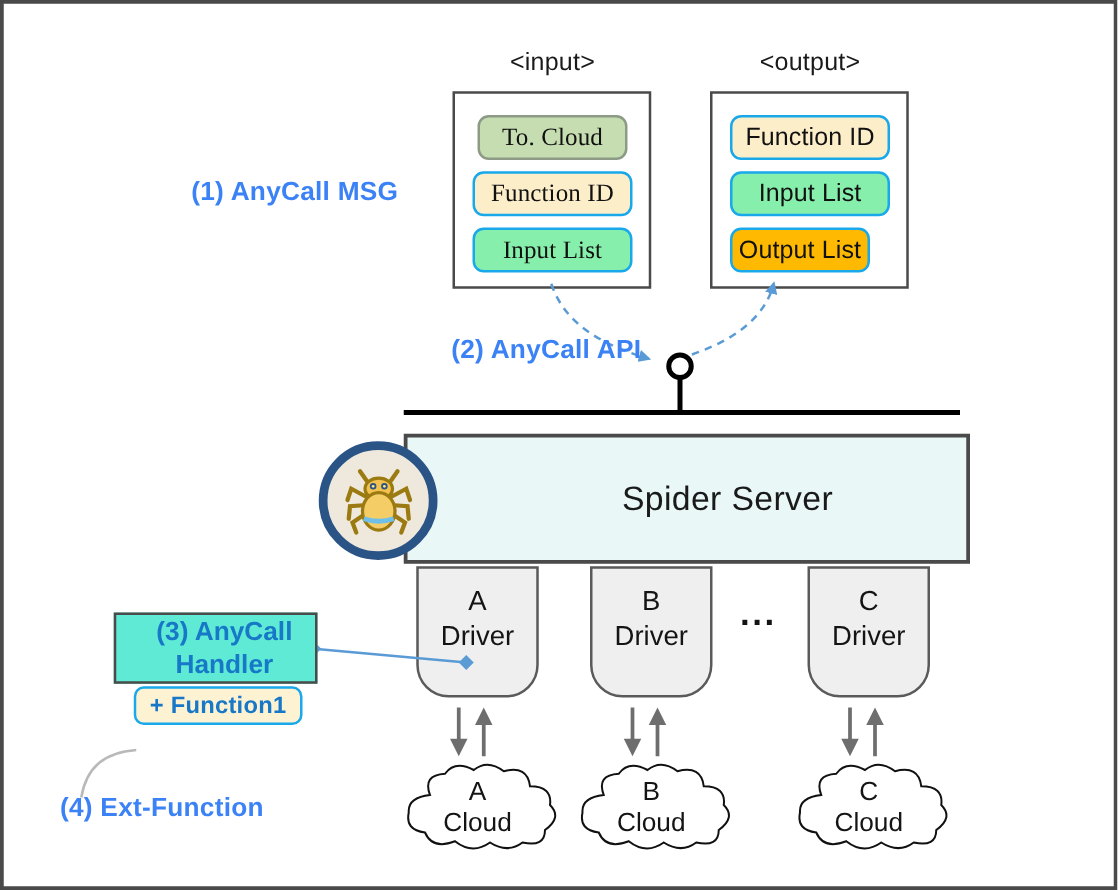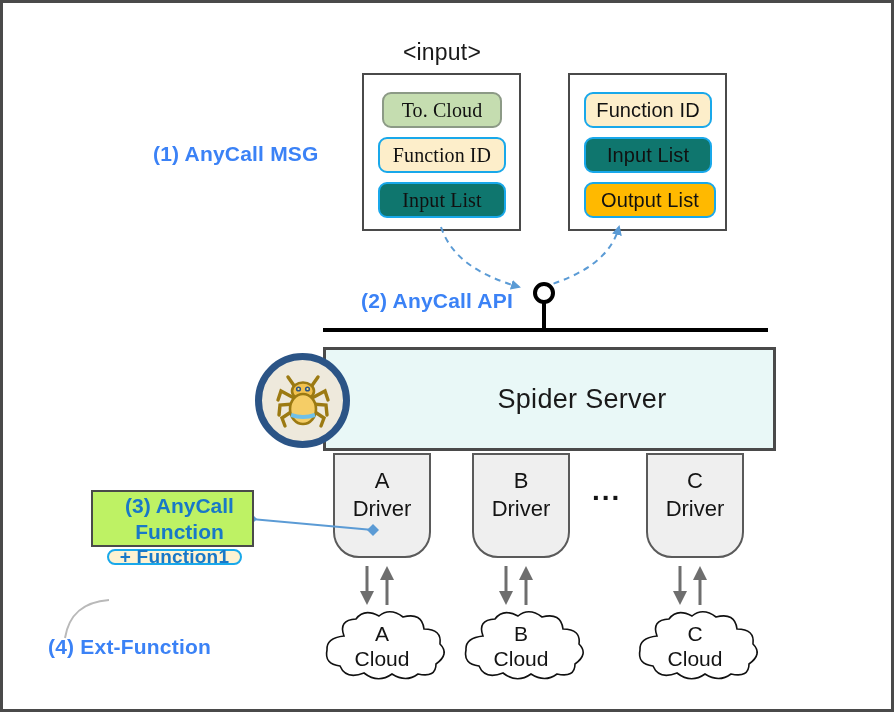--- a/index.html
+++ b/index.html
@@ -13,21 +13,21 @@
     width: 894px;
     height: 712px;
     background: #ffffff;
     border: 3px solid #4a4a4a;
     overflow: hidden;
   }
   .abs { position: absolute; }
 
   
   .hdr-label {
-    font-size: 23px;
+    font-size: 20px;
     color: #1a1a1a;
     text-align: center;
     letter-spacing: .2px;
   }
   .step-label {
     color: #3b82f6;
     font-weight: bold;
     font-size: 21px;
     letter-spacing: .2px;
     white-space: nowrap;
@@ -43,21 +43,21 @@
     border-radius: 9px;
     display: flex;
     align-items: center;
     justify-content: center;
     font-size: 20px;
     color: #111111;
     letter-spacing: .1px;
   }
   .f-tocloud  { background: #c5ddb0; border: 2.5px solid #8c9a86; }
   .f-funcid   { background: #fdeeca; border: 2.5px solid #19a8ea; text-align: center; }
-  .f-inputlst { background: #0f766e; border: 2.5px solid #19a8ea; }
+  .f-inputlst { background: #86efac; border: 2.5px solid #19a8ea; }
   .f-outlst   { background: #ffb900; border: 2.5px solid #19a8ea; }
 
   
   .api-line {
     background: #000000;
     height: 4px;
   }
   .api-stem {
     background: #000000;
     width: 4px;
@@ -107,21 +107,21 @@
   }
   .ellipsis {
     font-size: 28px;
     font-weight: bold;
     color: #141414;
     letter-spacing: 2px;
   }
 
   
   .handler-box {
-    background: #bef264;
+    background: #5eead4;
     border: 2.5px solid #4a4a4a;
     display: flex;
     align-items: center;
     justify-content: center;
     text-align: center;
     color: #1878c8;
     font-weight: bold;
     font-size: 21px;
     line-height: 1.2;
     padding-left: 14px;
@@ -158,38 +158,39 @@
   <div class="abs step-label" style="left:150px; top:139px;">(1) AnyCall MSG</div>
 
   <div class="abs hdr-label" style="left:359px; top:36px; width:160px;">&lt;input&gt;</div>
 
   <div class="abs msg-box" style="left:359px; top:70px; width:159px; height:158px;font-family:Liberation Serif, serif;">
     <div class="field f-tocloud" style="left:18px; top:17px; width:120px; height:36px;">To. Cloud</div>
     <div class="field f-funcid" style="left:14px; top:62px; width:128px; height:36px;">Function ID</div>
     <div class="field f-inputlst" style="left:14px; top:107px; width:128px; height:36px;">Input List</div>
   </div>
 
+  <div class="abs hdr-label" style="left:565px; top:36px; width:160px;">&lt;output&gt;</div>
 
   <div class="abs msg-box" style="left:565px; top:70px; width:159px; height:158px;">
     <div class="field f-funcid" style="left:14px; top:17px; width:128px; height:36px;">Function ID</div>
     <div class="field f-inputlst" style="left:14px; top:62px; width:128px; height:36px;">Input List</div>
-    <div class="field f-outlst" style="left:14px; top:107px; width:132px; height:36px;">Output List</div>
+    <div class="field f-outlst" style="left:14px; top:107px; width:112px; height:36px;">Output List</div>
   </div>
 
   <svg class="abs" style="left:420px; top:222px;" width="250" height="80">
     <defs>
       <marker id="arrowBlue" viewBox="0 0 10 10" refX="8" refY="5" markerWidth="5" markerHeight="5" orient="auto-start-reverse">
         <path d="M 0 0 L 10 5 L 0 10 z" fill="#5b9bd5"></path>
       </marker>
     </defs>
     <path d="M 18 2 C 28 32 55 50 96 62" fill="none" stroke="#5b9bd5" stroke-width="2" stroke-dasharray="6 5" marker-end="url(#arrowBlue)"></path>
     <path d="M 120 62 C 160 50 188 32 196 2" fill="none" stroke="#5b9bd5" stroke-width="2" stroke-dasharray="6 5" marker-end="url(#arrowBlue)"></path>
   </svg>
 
-  <div class="abs step-label" style="left:358px; top:286px;">(2) AnyCall API</div>
+  <div class="abs step-label" style="left:358px; top:265px;">(2) AnyCall API</div>
   <div class="abs api-ball" style="left:530px; top:279px;"></div>
   <div class="abs api-stem" style="left:539px; top:299px; height:28px;"></div>
   <div class="abs api-line" style="left:320px; top:325px; width:445px;"></div>
 
   <div class="abs server-box" style="left:320px; top:344px; width:453px; height:104px;">
     <span class="server-title" style="margin-left:65px;">Spider Server</span>
   </div>
 
   <div class="abs spider-badge" style="left:252px; top:350px; width:95px; height:95px;">
     <svg width="56" height="60" viewBox="0 0 56 60">
@@ -229,25 +230,25 @@
 
   <svg class="abs" style="left:240px; top:505px;" width="140" height="32">
     <line x1="8" y1="11" x2="130" y2="22" stroke="#5b9bd5" stroke-width="2.2"></line>
     <polygon points="8,5 14,11 8,17 2,11" fill="#5b9bd5"></polygon>
     <polygon points="130,16 136,22 130,28 124,22" fill="#5b9bd5"></polygon>
   </svg>
 
   <div class="abs handler-box" style="left:88px; top:487px; width:163px; height:57px;">
     <span>
       <span>(3) AnyCall</span><br>
-      <span>Function</span>
+      <span>Handler</span>
     </span>
   </div>
 
-  <div class="abs func-box" style="left:104px; top:546px; width:135px; height:16px;">+ Function1</div>
+  <div class="abs func-box" style="left:104px; top:546px; width:135px; height:31px;">+ Function1</div>
 
   <svg class="abs" style="left:46px; top:595px;" width="70" height="45">
     <path d="M 60 2 C 34 4 20 16 16 40" fill="none" stroke="#b9b9b9" stroke-width="2"></path>
   </svg>
   <div class="abs step-label" style="left:45px; top:632px;">(4) Ext-Function</div>
 
   <svg class="abs" style="left:352px; top:560px;" width="56" height="45">
     <line x1="12" y1="3" x2="12" y2="30" stroke="#6e6e6e" stroke-width="3"></line>
     <polygon points="5,28 19,28 12,42" fill="#6e6e6e"></polygon>
     <line x1="32" y1="42" x2="32" y2="15" stroke="#6e6e6e" stroke-width="3"></line>

